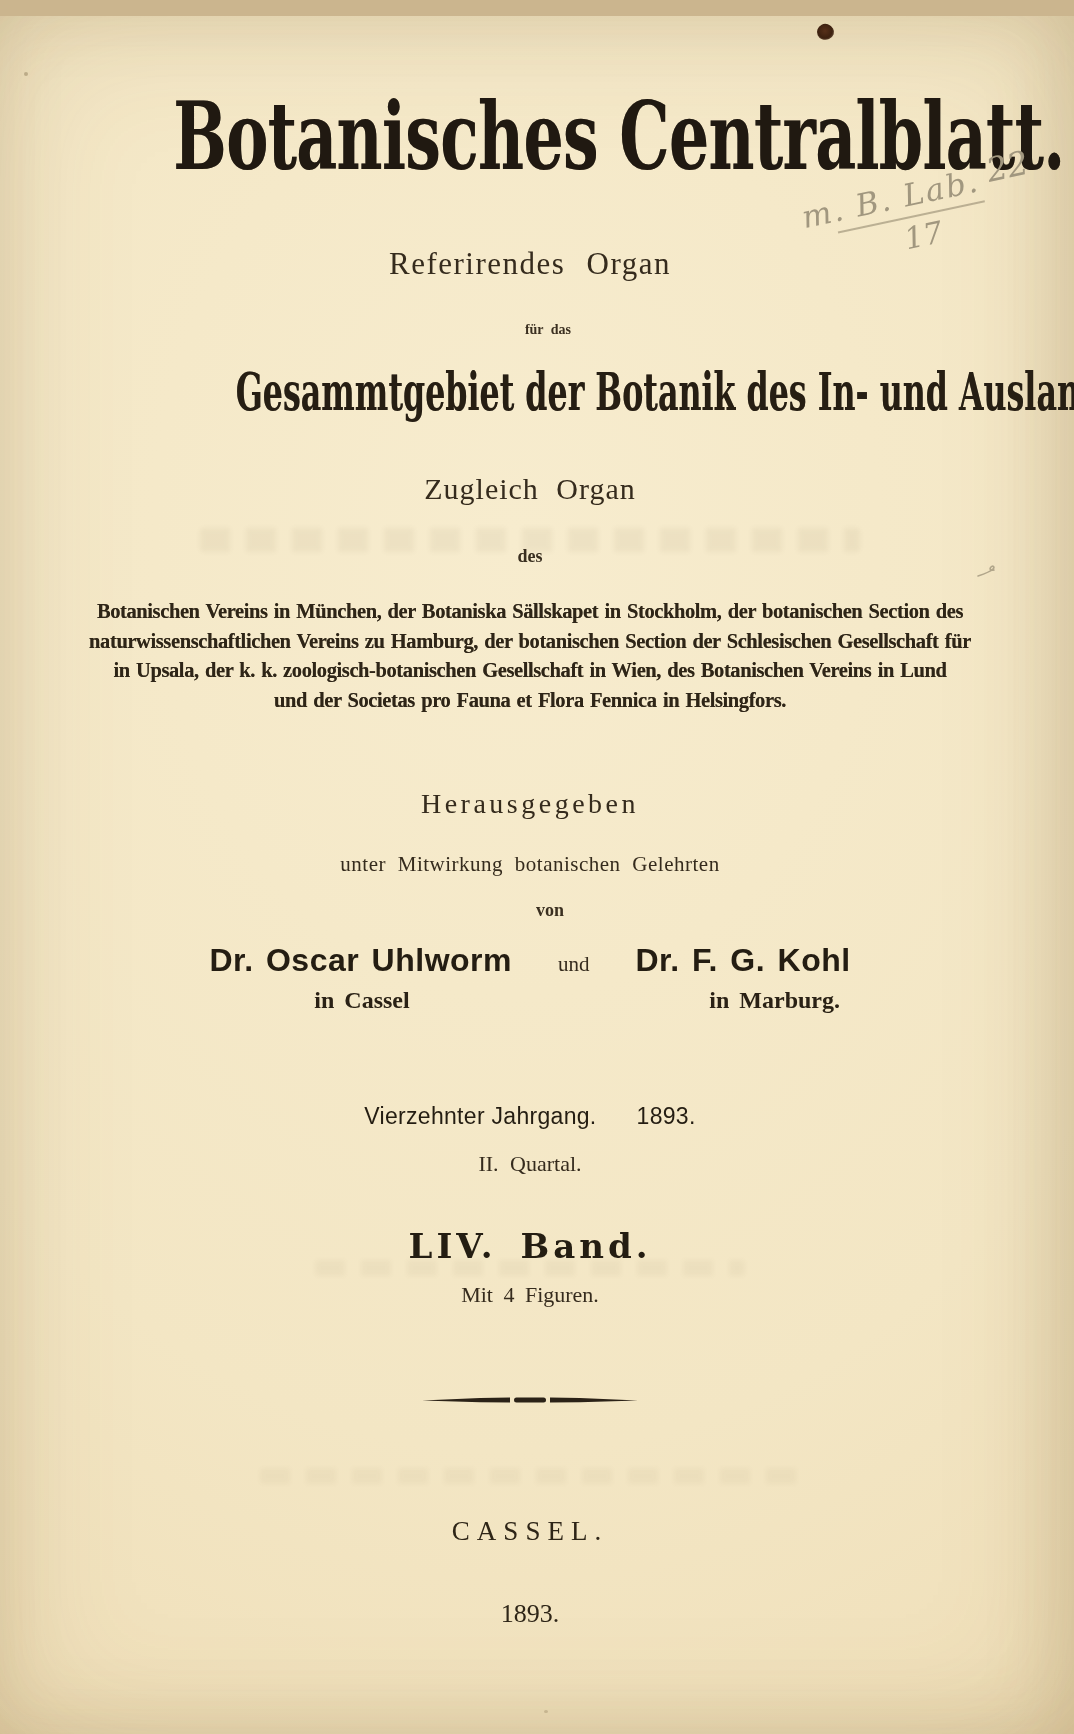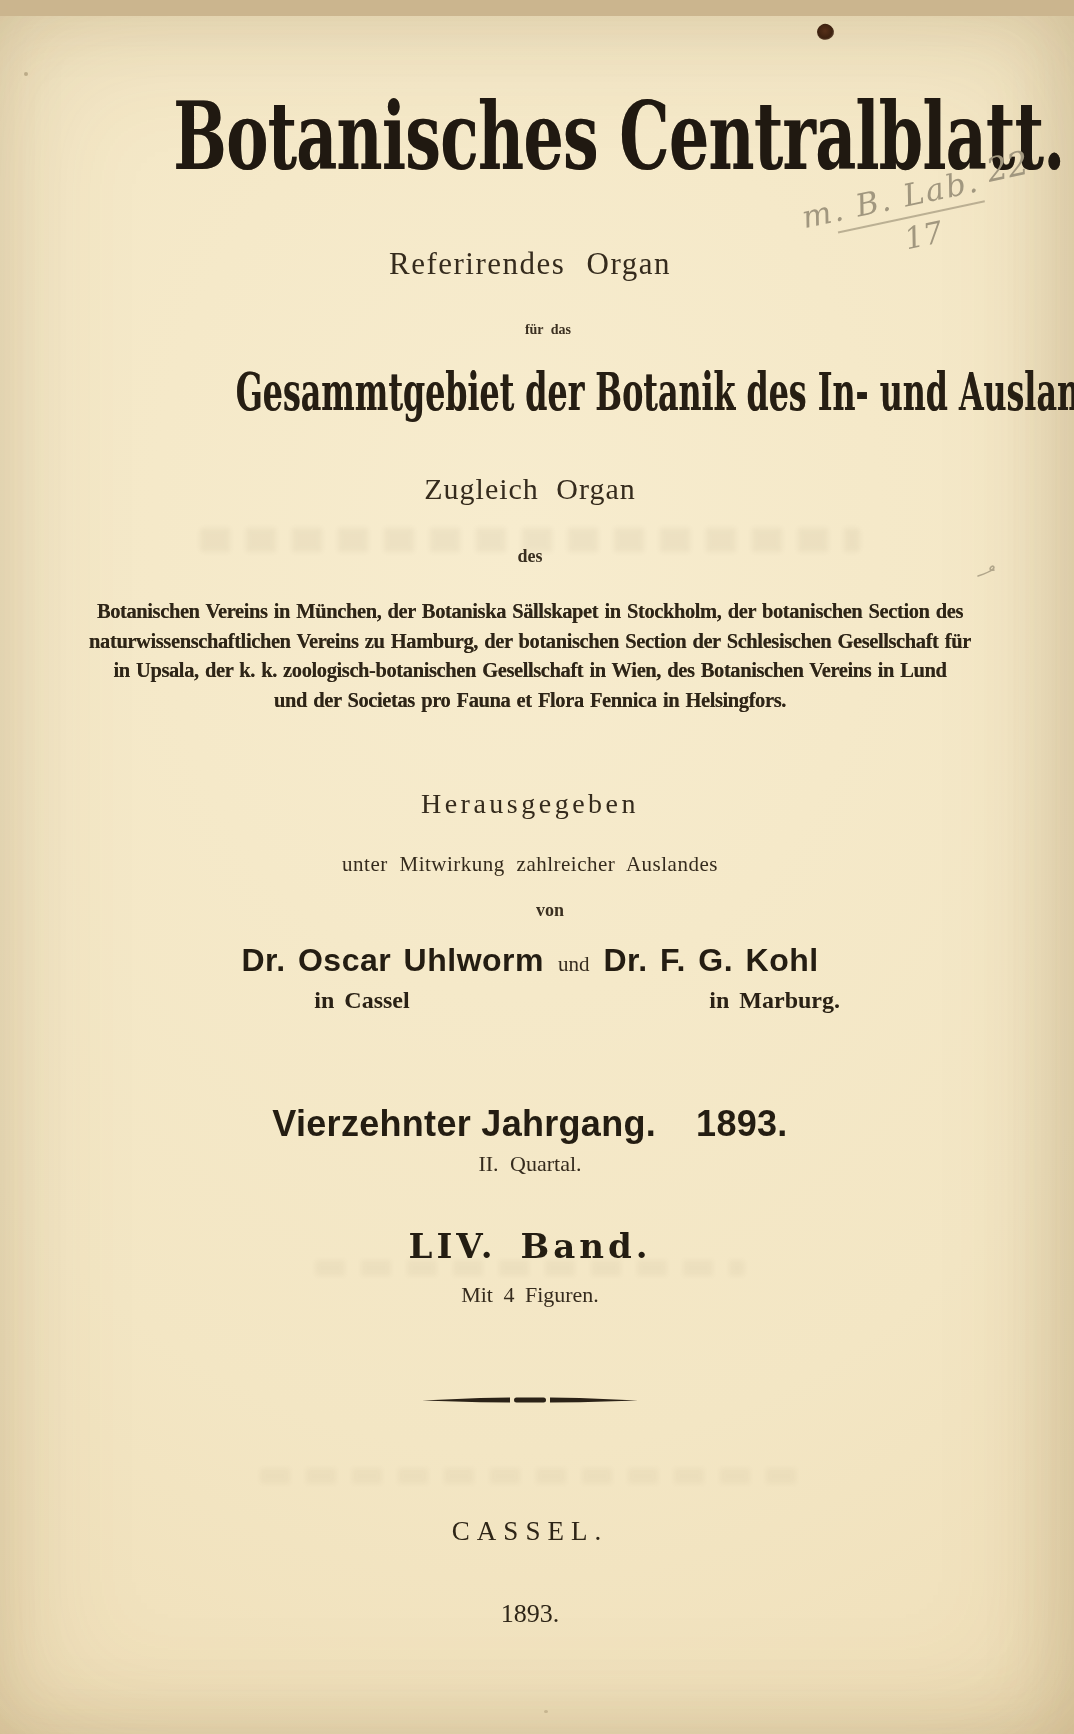--- a/index.html
+++ b/index.html
@@ -28,29 +28,29 @@
   .scope .stretch{transform:scale(.66,1.08);transform-origin:50% 50%;}
   .zugleich{top:456px;font-size:30px;letter-spacing:1px;word-spacing:9px;color:#352b1d;}
   .des{top:530px;font-size:18px;font-weight:bold;color:#3a2f20;}
 
   .societies{top:581px;font-weight:bold;font-size:20.5px;line-height:29.5px;letter-spacing:-.4px;word-spacing:1.5px;color:#2e2517;text-shadow:0 0 .5px rgba(46,37,23,.6);}
 
   .herausgegeben{top:772px;font-size:28px;letter-spacing:3.5px;color:#352b1d;}
   .mitwirkung{top:836px;font-size:21px;letter-spacing:.5px;word-spacing:6px;color:#352b1d;}
   .von{top:884px;font-size:18px;font-weight:bold;word-spacing:3px;color:#3a2f20;padding-left:40px;}
 
-  .editors-row{top:926px;display:flex;justify-content:center;align-items:baseline;gap:14px;}
+  .editors-row{top:926px;display:flex;justify-content:center;align-items:baseline;gap:46px;}
   .editor-name{font-family:"Liberation Sans","DejaVu Sans",sans-serif;font-weight:bold;font-size:32px;letter-spacing:.5px;word-spacing:3px;color:#241d12;}
   .editor-und{font-size:21px;color:#352b1d;}
   .places-row{top:971px;height:30px;}
   .place{position:absolute;font-weight:bold;font-size:24px;word-spacing:4px;color:#2a2115;width:240px;text-align:center;}
   .place-left{left:242px;}
   .place-right{left:600px;text-align:right;}
 
-  .volume-row{top:1087px;display:flex;justify-content:center;align-items:baseline;gap:40px;font-family:"Liberation Sans","DejaVu Sans",sans-serif;font-weight:bold;font-size:36px;letter-spacing:.3px;color:#241d12;}
+  .volume-row{top:1087px;display:flex;justify-content:center;align-items:baseline;gap:40px;font-family:"Liberation Sans","DejaVu Sans",sans-serif;font-weight:normal;font-size:23px;letter-spacing:.3px;color:#241d12;}
   .quartal{top:1135px;font-size:22px;word-spacing:6px;color:#352b1d;}
   .band{top:1210px;font-family:"DejaVu Serif","Liberation Serif",serif;font-weight:bold;font-size:34px;letter-spacing:4px;word-spacing:8px;color:#241d12;}
   .figures{top:1266px;font-size:22px;word-spacing:5px;color:#352b1d;}
 
   .rule-wrap{top:1375px;}
   .rule-wrap svg{display:inline-block;}
 
   .imprint-city{top:1500px;font-size:27px;letter-spacing:7px;color:#2e2517;}
   .imprint-pub{top:1542px;font-size:28px;word-spacing:9px;color:#2e2517;}
   .imprint-year{top:1583px;font-size:26px;color:#2e2517;}
@@ -121,21 +121,21 @@
   <div class="c des">des</div>
 
   <div class="c societies">
     <div>Botanischen Vereins in München, der Botaniska Sällskapet in Stockholm, der botanischen Section des</div>
     <div>naturwissenschaftlichen Vereins zu Hamburg, der botanischen Section der Schlesischen Gesellschaft für</div>
     <div>in Upsala, der k. k. zoologisch-botanischen Gesellschaft in Wien, des Botanischen Vereins in Lund</div>
     <div>und der Societas pro Fauna et Flora Fennica in Helsingfors.</div>
   </div>
 
   <div class="c herausgegeben">Herausgegeben</div>
-  <div class="c mitwirkung">unter Mitwirkung zahlreicher Auslandes</div>
+  <div class="c mitwirkung">unter Mitwirkung botanischen Gelehrten</div>
   <div class="c von">von</div>
 
   <div class="c editors-row">
     <span class="editor-name">Dr. Oscar Uhlworm</span>
     <span class="editor-und">und</span>
     <span class="editor-name">Dr. F. G. Kohl</span>
   </div>
 
   <div class="c places-row">
     <span class="place place-left">in Cassel</span>

